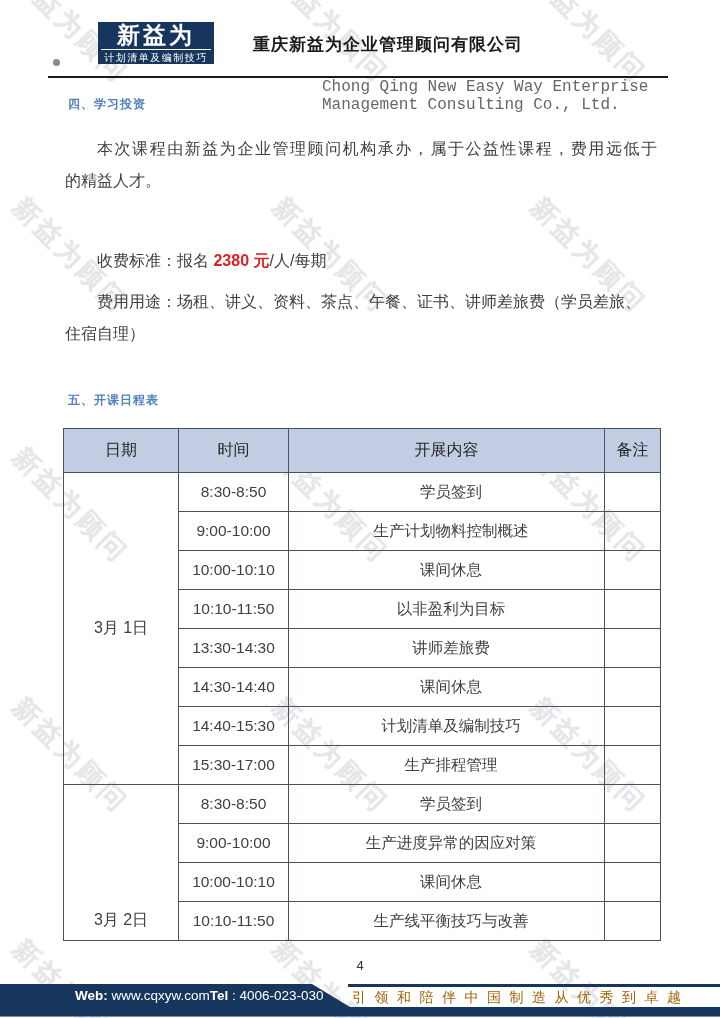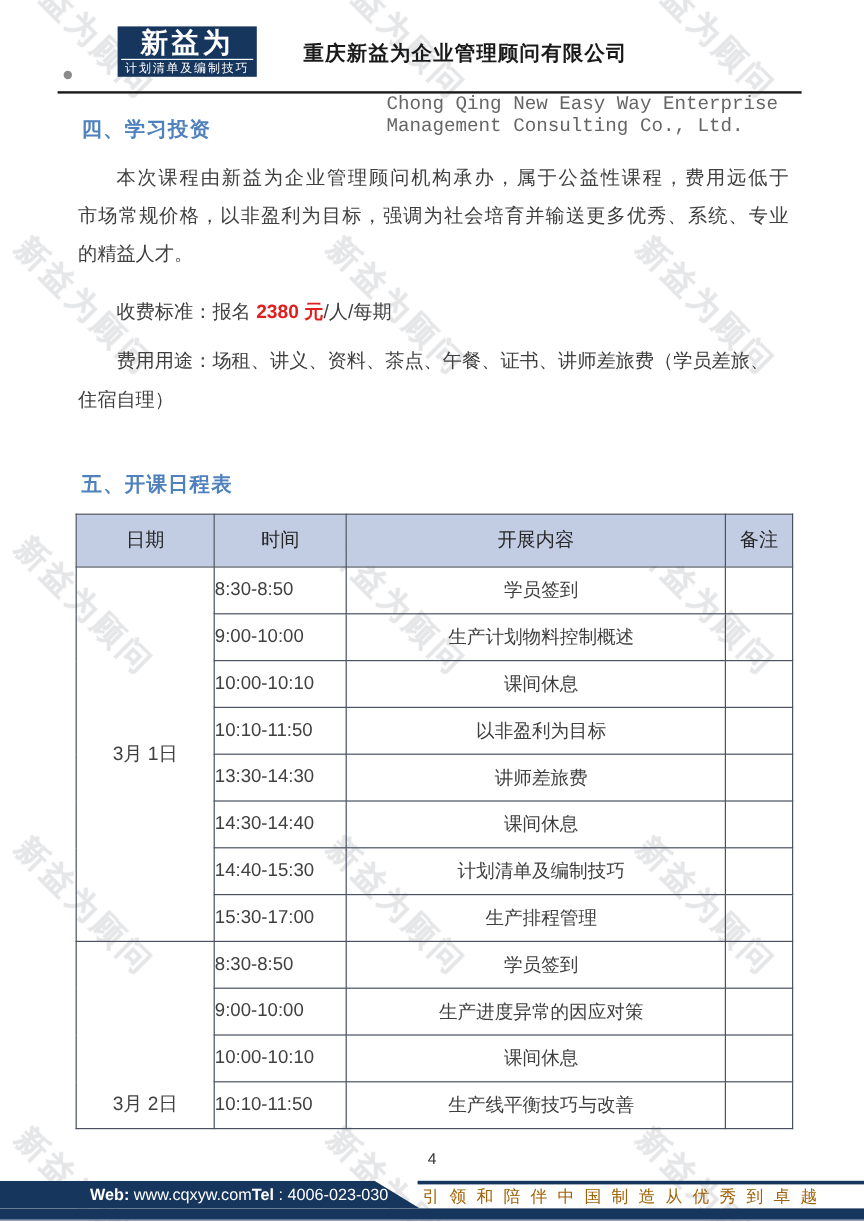--- a/index.html
+++ b/index.html
@@ -44,21 +44,21 @@
     font-family:Liberation Mono, monospace;
     font-size:16px; color:#666666;margin-top:25px;
   }
   .header-rule {
     position:absolute; left:48px; top:76px; width:620px; height:2px; background:#1a1a1a;
   }
 
   
   .sec-title {
     position:absolute; left:68px;
-    font-size:17px; font-weight:bold; color:#4f81bd; letter-spacing:1px;
+    font-size:12px; font-weight:bold; color:#4f81bd; letter-spacing:1px;
   }
   .sec4-title { top:96px; }
   .sec5-title { top:392px; }
 
   .para { position:absolute; left:65px; width:592px; font-size:16px; line-height:32px; color:#3f3f3f; }
   .para-invest { top:133px; }
   .pline { text-align:justify; }
   .pline.stretch { text-align-last:justify; }
   .pline.indent { text-indent:2em; }
 
@@ -74,21 +74,21 @@
     font-size:15.5px; color:#404040;
   }
   .schedule th, .schedule td { border:1px solid #4a5160; overflow:hidden; }
   .schedule thead th {
     background:#c2cde4; font-weight:normal; color:#262626;
     height:44px; text-align:center; font-size:16px;
   }
   .schedule tbody tr { height:39px; }
   .td-date { text-align:center; vertical-align:middle; background:transparent; font-size:16px;margin-top:28px; }
   .td-date.bottom { vertical-align:bottom; padding-bottom:9px; }
-  .td-time { text-align:left; }
+  .td-time { text-align:center; }
   .td-content { text-align:center; padding-left:9px; }
   .td-note { background:transparent; }
 
   
   .page-num {
     position:absolute; left:0; top:958px; width:720px;
     text-align:center; font-size:13px; color:#333333;
   }
   .footer-bar {
     position:absolute; left:0; top:984px; width:350px; height:23px;
@@ -145,21 +145,20 @@
       <div class="logo-sub">计划清单及编制技巧</div>
     </div>
     <div class="logo-bullet"></div>
     <div class="company-cn">重庆新益为企业管理顾问有限公司</div>
     <div class="company-en">Chong Qing New Easy Way Enterprise Management Consulting Co., Ltd.</div>
     <div class="header-rule"></div>
 
     <div class="sec-title sec4-title">四、学习投资</div>
     <div class="para para-invest">
       <div class="pline stretch indent">本次课程由新益为企业管理顾问机构承办，属于公益性课程，费用远低于</div>
-      <div class="pline stretch">市场常规价格，以非盈利为目标，强调为社会培育并输送更多优秀、系统、专业</div>
       <div class="pline">的精益人才。</div>
     </div>
 
     <div class="fee-line"><span>收费标准：报名 </span><span class="fee-red">2380 元</span><span>/人/每期</span></div>
 
     <div class="usage-block">
       <div class="l1">费用用途：场租、讲义、资料、茶点、午餐、证书、讲师差旅费（学员差旅、</div>
       <div>住宿自理）</div>
     </div>
 

